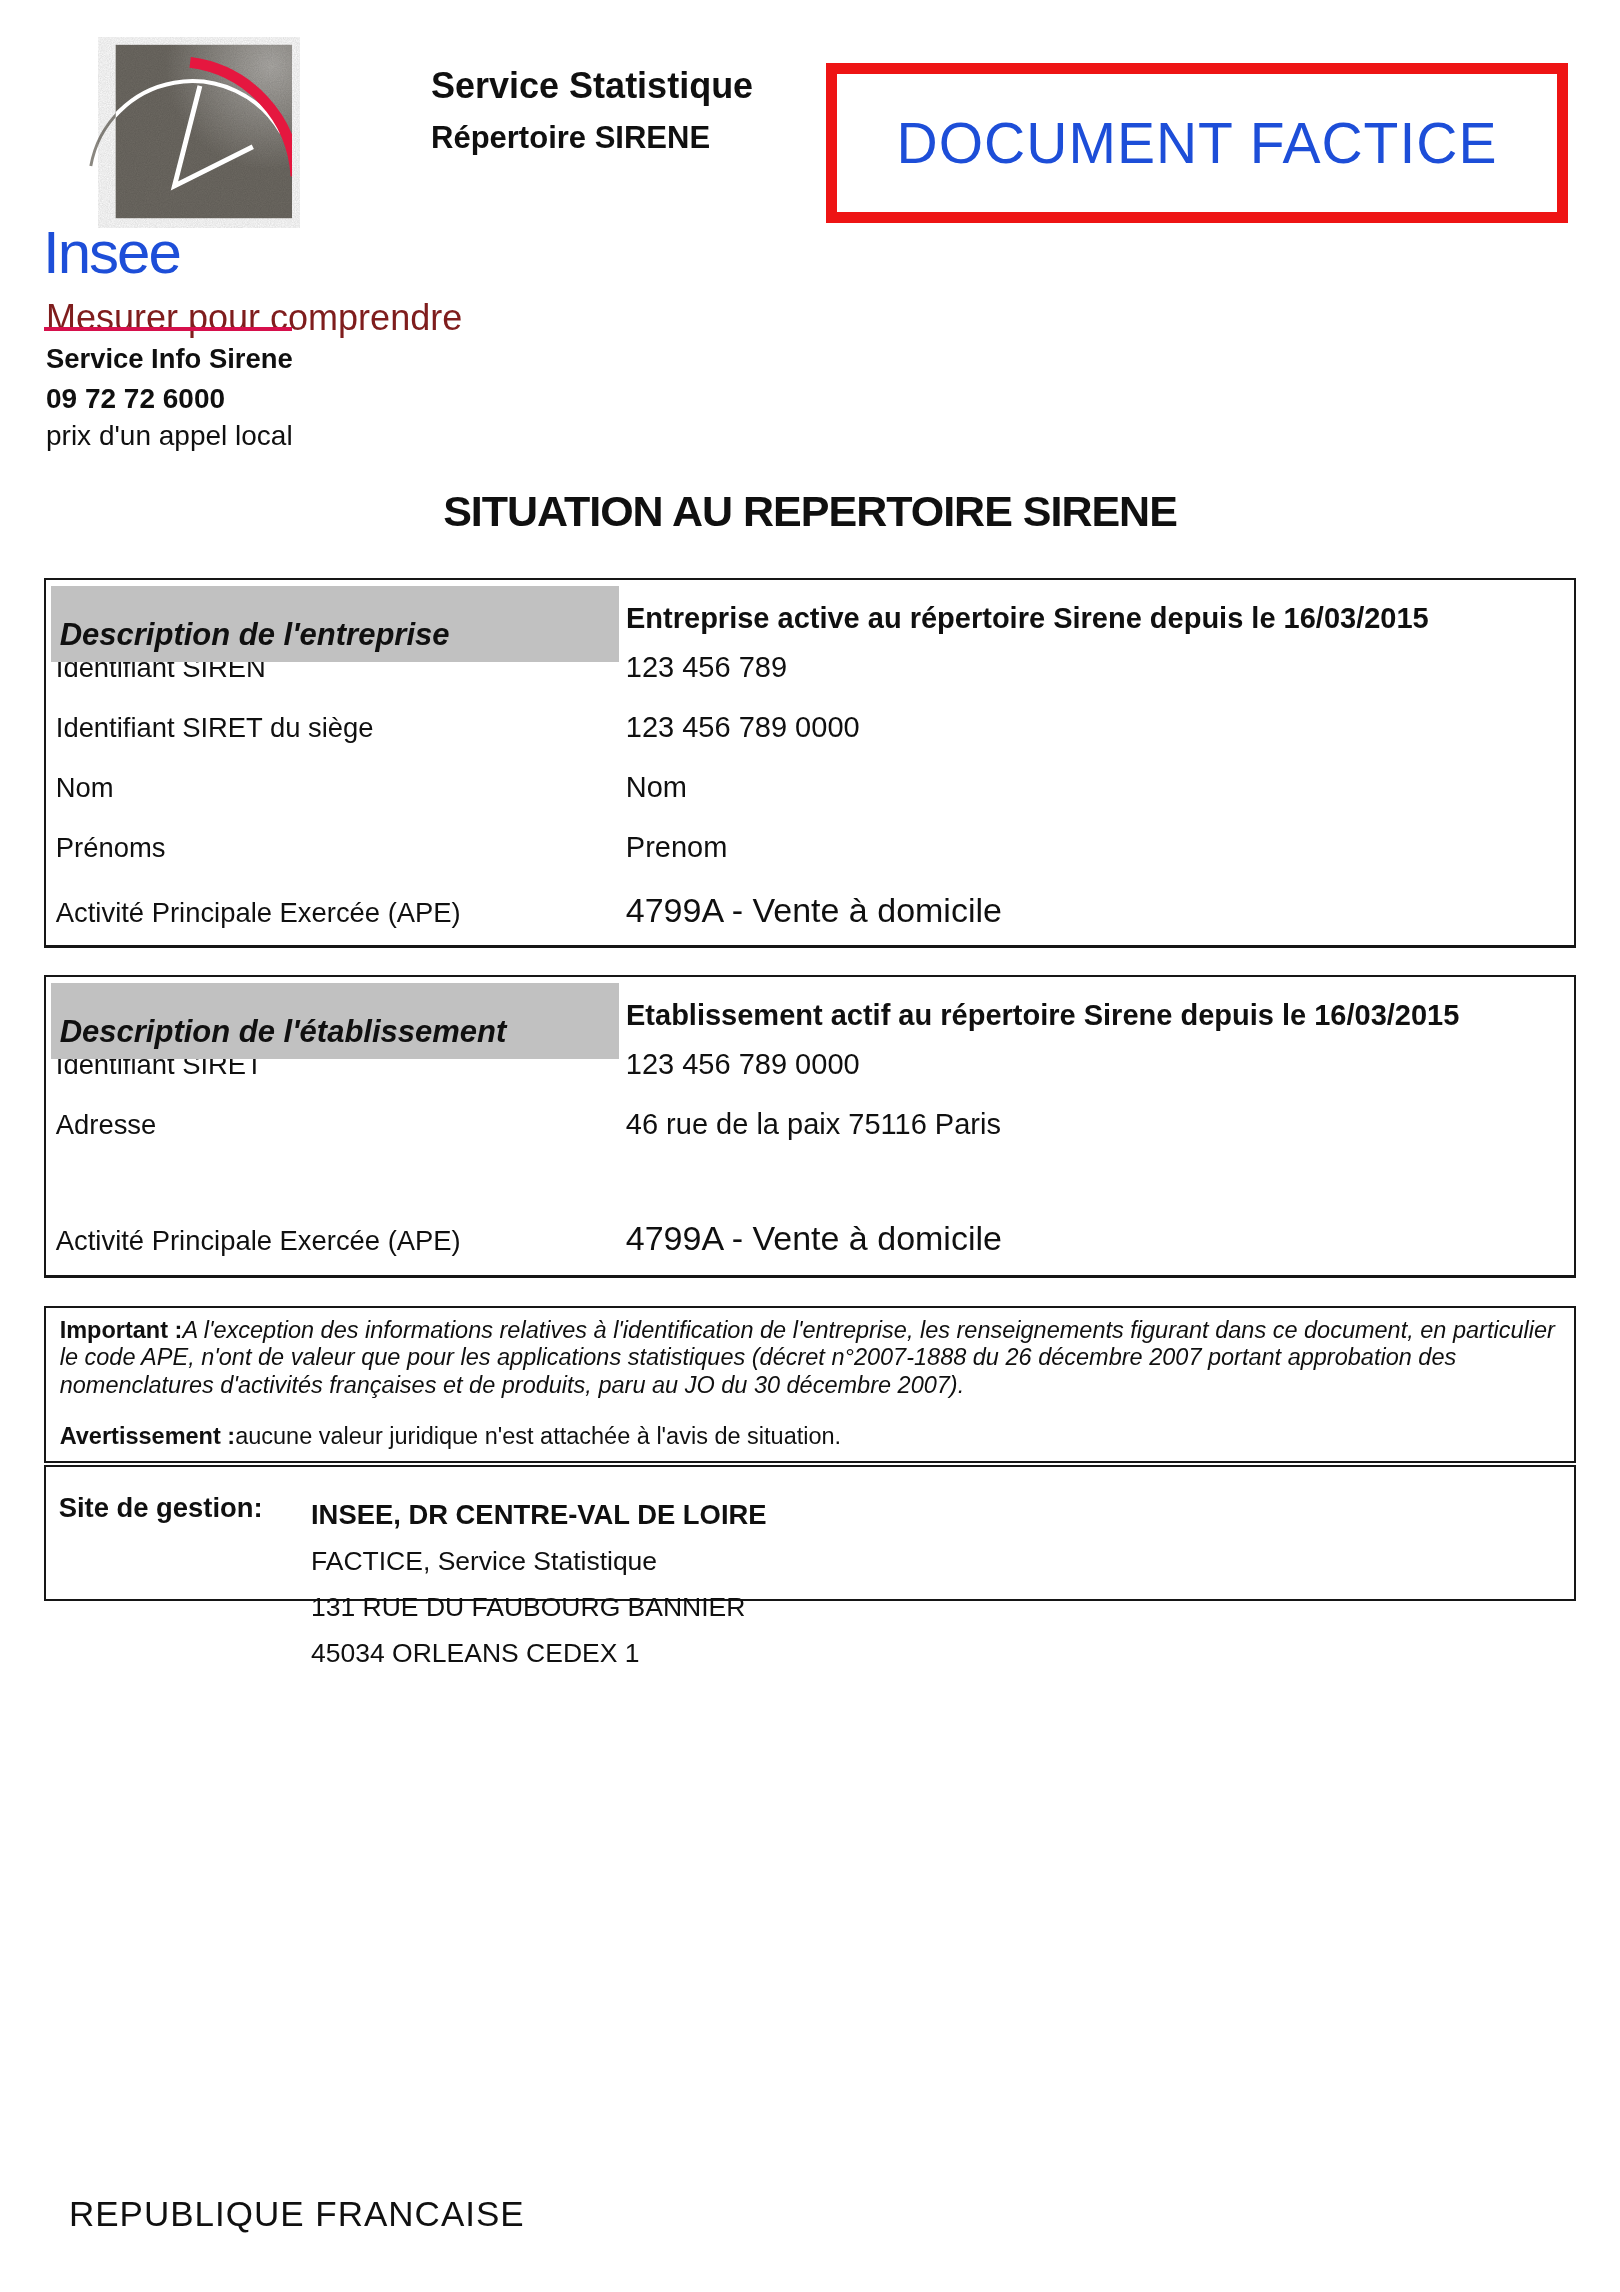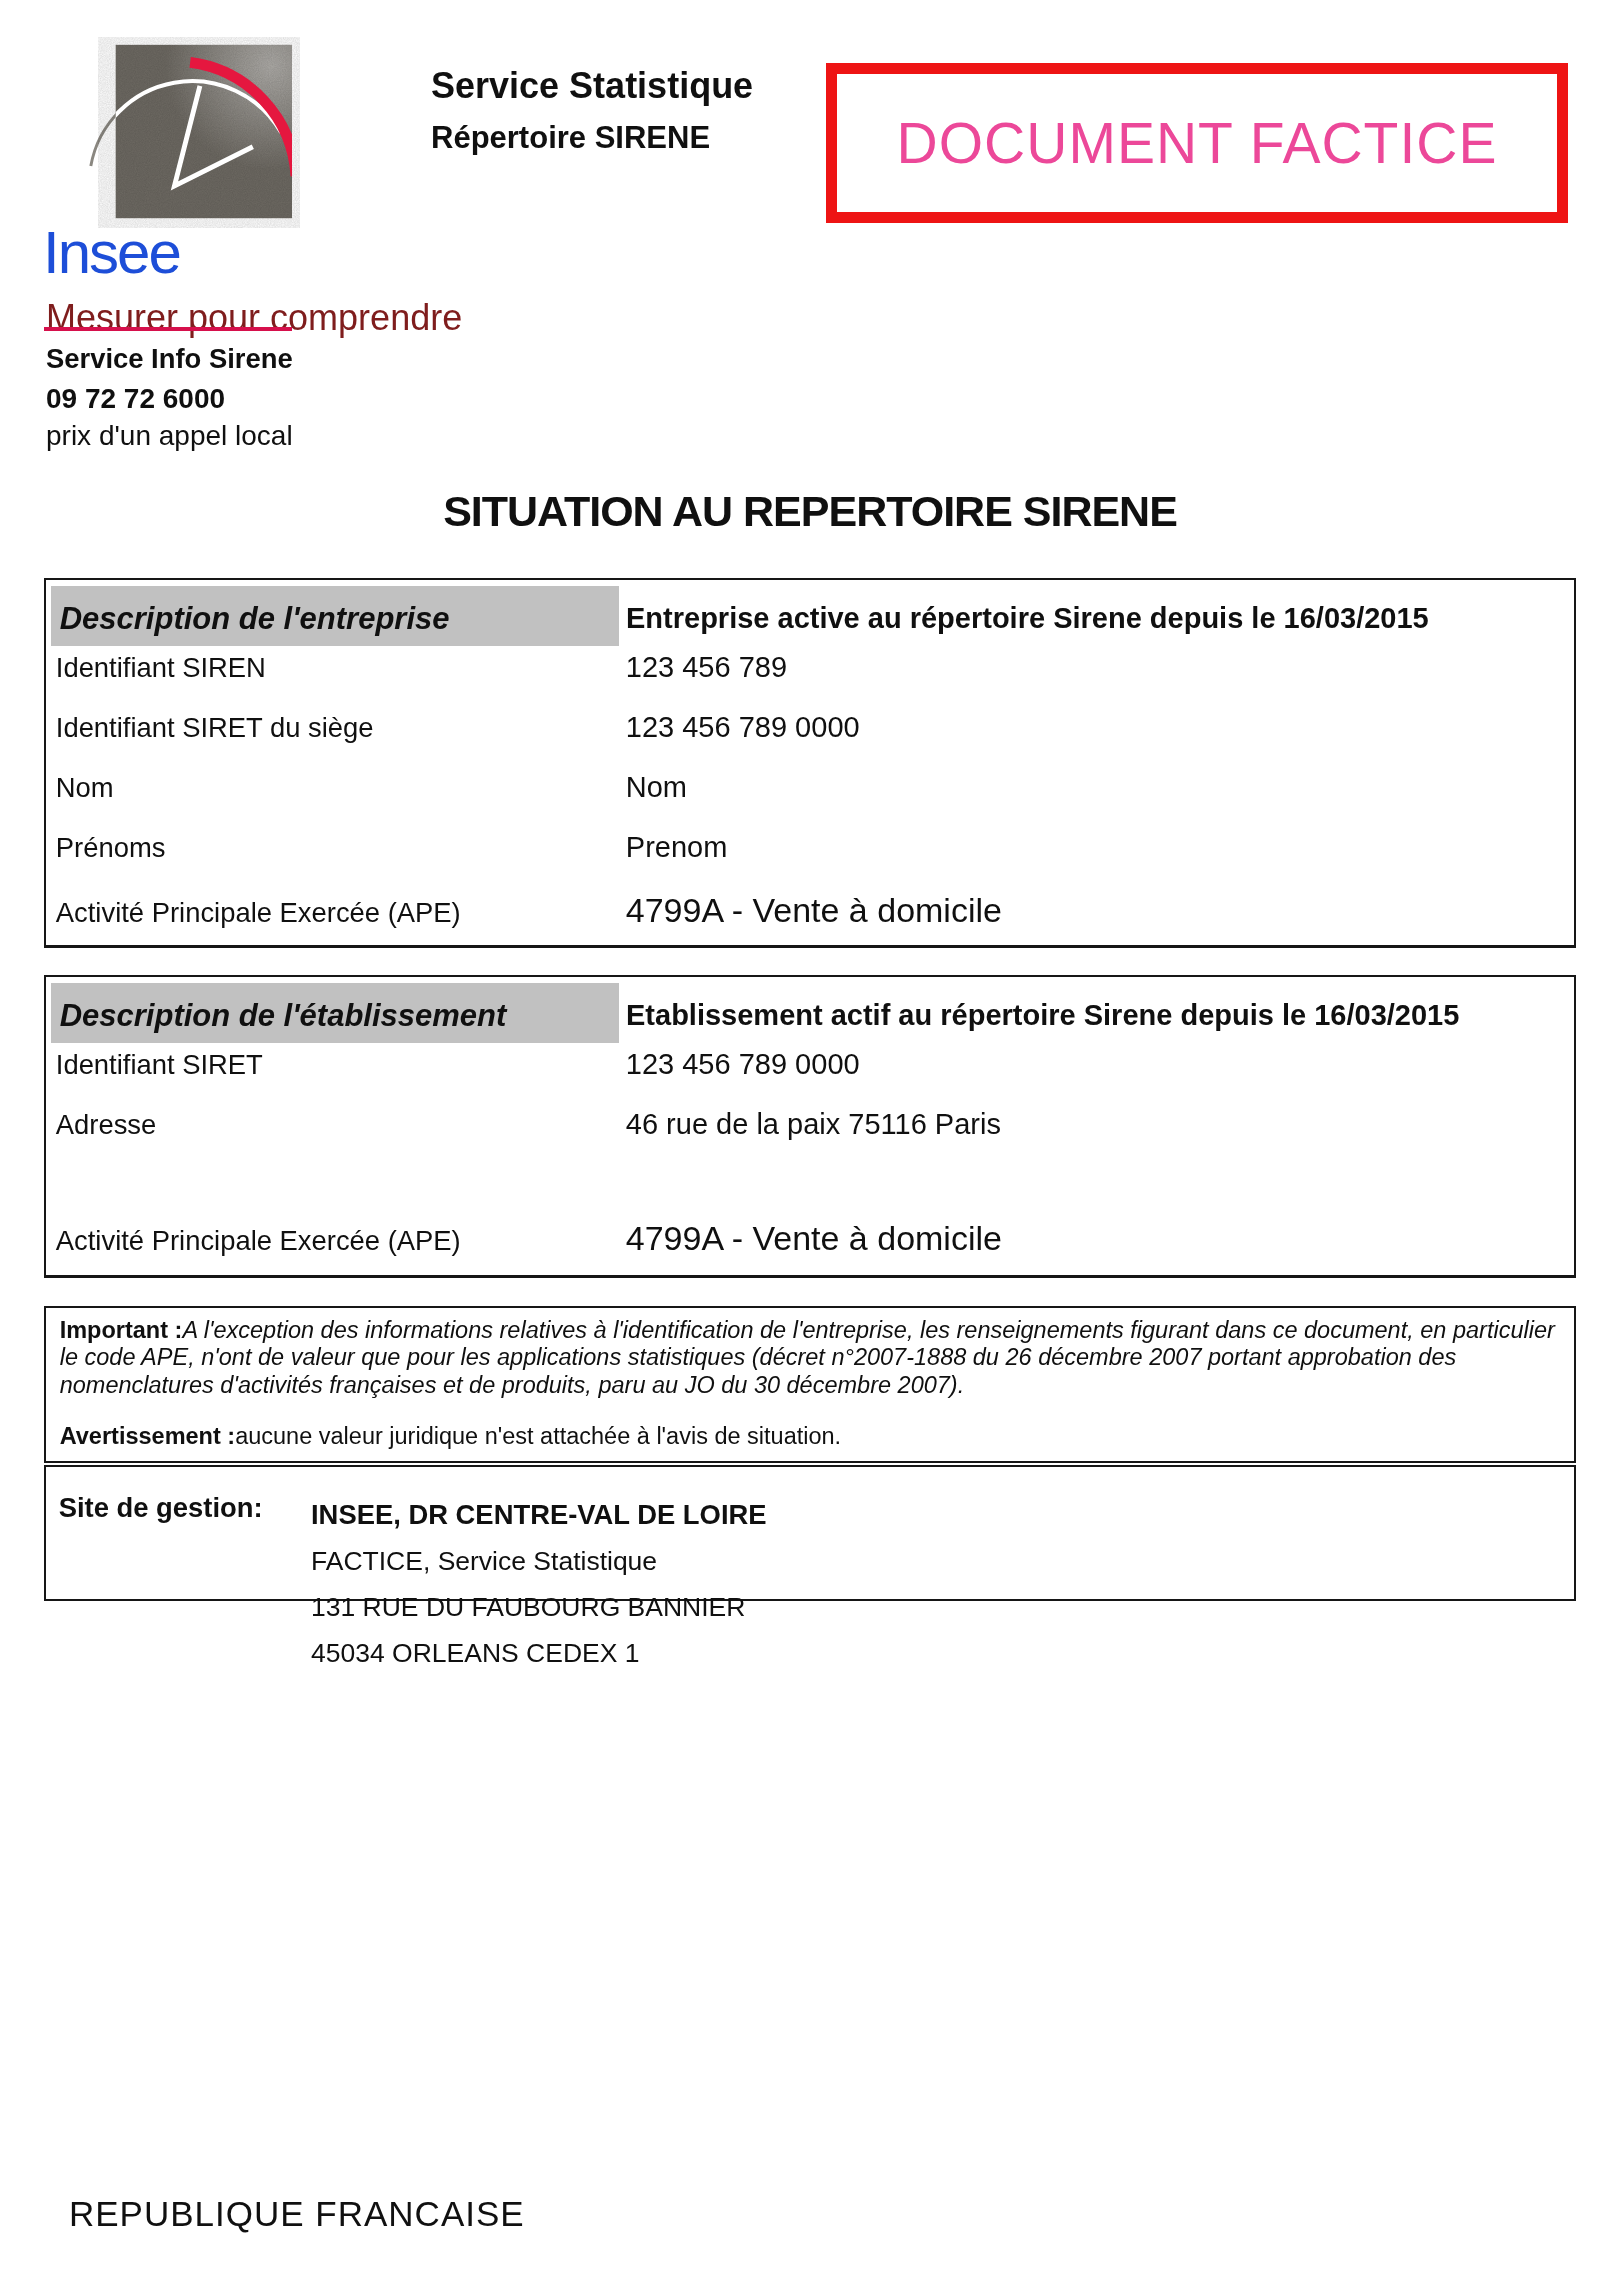--- a/index.html
+++ b/index.html
@@ -15,34 +15,34 @@
   .tagline{position:absolute;left:46px;top:297px;font-size:36px;color:#7f1d1d;}
   .brand-rule{position:absolute;left:44px;top:327px;width:248px;height:3.9px;background:#d6104c;}
   .contact1{position:absolute;left:46px;top:343px;font-size:27.4px;font-weight:bold;}
   .contact2{position:absolute;left:46px;top:383px;font-size:28px;font-weight:bold;}
   .contact3{position:absolute;left:46px;top:420px;font-size:28px;}
   .svc1{position:absolute;left:431px;top:65px;font-size:36px;font-weight:bold;}
   .svc2{position:absolute;left:431px;top:120px;font-size:31px;font-weight:bold;}
   .stamp{
     position:absolute;left:826px;top:63px;width:742px;height:160px;box-sizing:border-box;
     border:11.8px solid #ee1414;display:flex;align-items:center;justify-content:center;
-    color:#ec4899;font-size:57px;letter-spacing:1px;white-space:nowrap;
+    color:#1d4ed8;font-size:57px;letter-spacing:1px;white-space:nowrap;
   }
 
   
   .doc-title{position:absolute;left:0;right:0;top:487px;text-align:center;
     font-size:43px;font-weight:bold;letter-spacing:-1px;}
 
   
   .box{position:absolute;left:44px;width:1532px;box-sizing:border-box;border:2px solid #161616;}
   .table{border-width:2.9px;border-bottom-width:3.9px;}
   .t1{top:578px;height:370px;}
   .t2{top:975px;height:303px;}
   .thead{position:relative;height:66px;}
-  .gcell{position:absolute;left:4.9px;top:5.9px;width:568px;height:60px;background:#c1c1c1;
+  .gcell{position:absolute;left:4.9px;top:5.9px;width:568px;height:76px;background:#c1c1c1;
     box-sizing:border-box;display:flex;align-items:flex-end;padding:0 0 8.8px 8.8px;}
   .gcell span{font-size:31px;font-weight:bold;font-style:italic;white-space:nowrap;}
   .status{position:absolute;left:580px;bottom:10.8px;font-size:29px;font-weight:bold;white-space:nowrap;}
   .rows{padding-top:4.9px;}
   .trow{display:flex;align-items:baseline;height:60px;padding-left:9.8px;}
   .trow .lab{width:570px;flex:none;font-size:27.4px;}
   .trow .val{font-size:29px;}
   .trow .val.small{font-size:34px;}
   .spacer{height:51px;}
 

